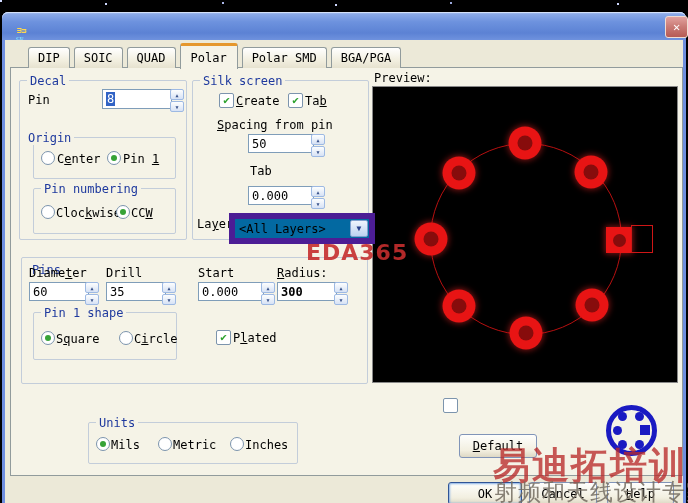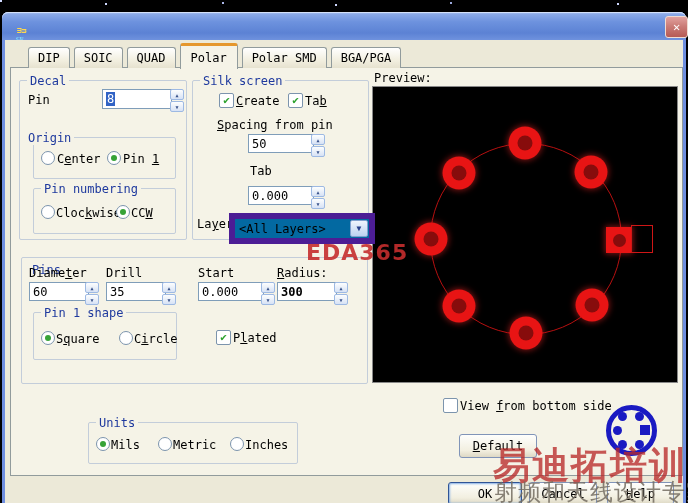--- a/index.html
+++ b/index.html
@@ -265,21 +265,20 @@
       <div class="pad round" style="left: 153px; top: 246px;">
         <div class="hole"></div>
       </div>
       <div class="pad round" style="left: 219px; top: 218px;">
         <div class="hole"></div>
       </div>
       <div class="pad tab-outline" style="left: 269px; top: 152px;"></div>
     </div>
 
   <div class="chk" style="left:443px;top:398px;color:transparent;"></div>
-  <div class="lbl" style="left:460px;top:399px;">View <u>f</u>rom bottom side</div>
 
   <div class="btn" style="left:459px;top:434px;width:76px;height:22px;">
     <span><u>D</u>efault</span>
   </div>
 
   <div class="logo">
     <div class="ringb"></div>
     <div class="dot" style="left:14px;top:9px;"></div>
     <div class="dot" style="left:31px;top:9px;"></div>
     <div class="dot" style="left:9px;top:23px;"></div>

